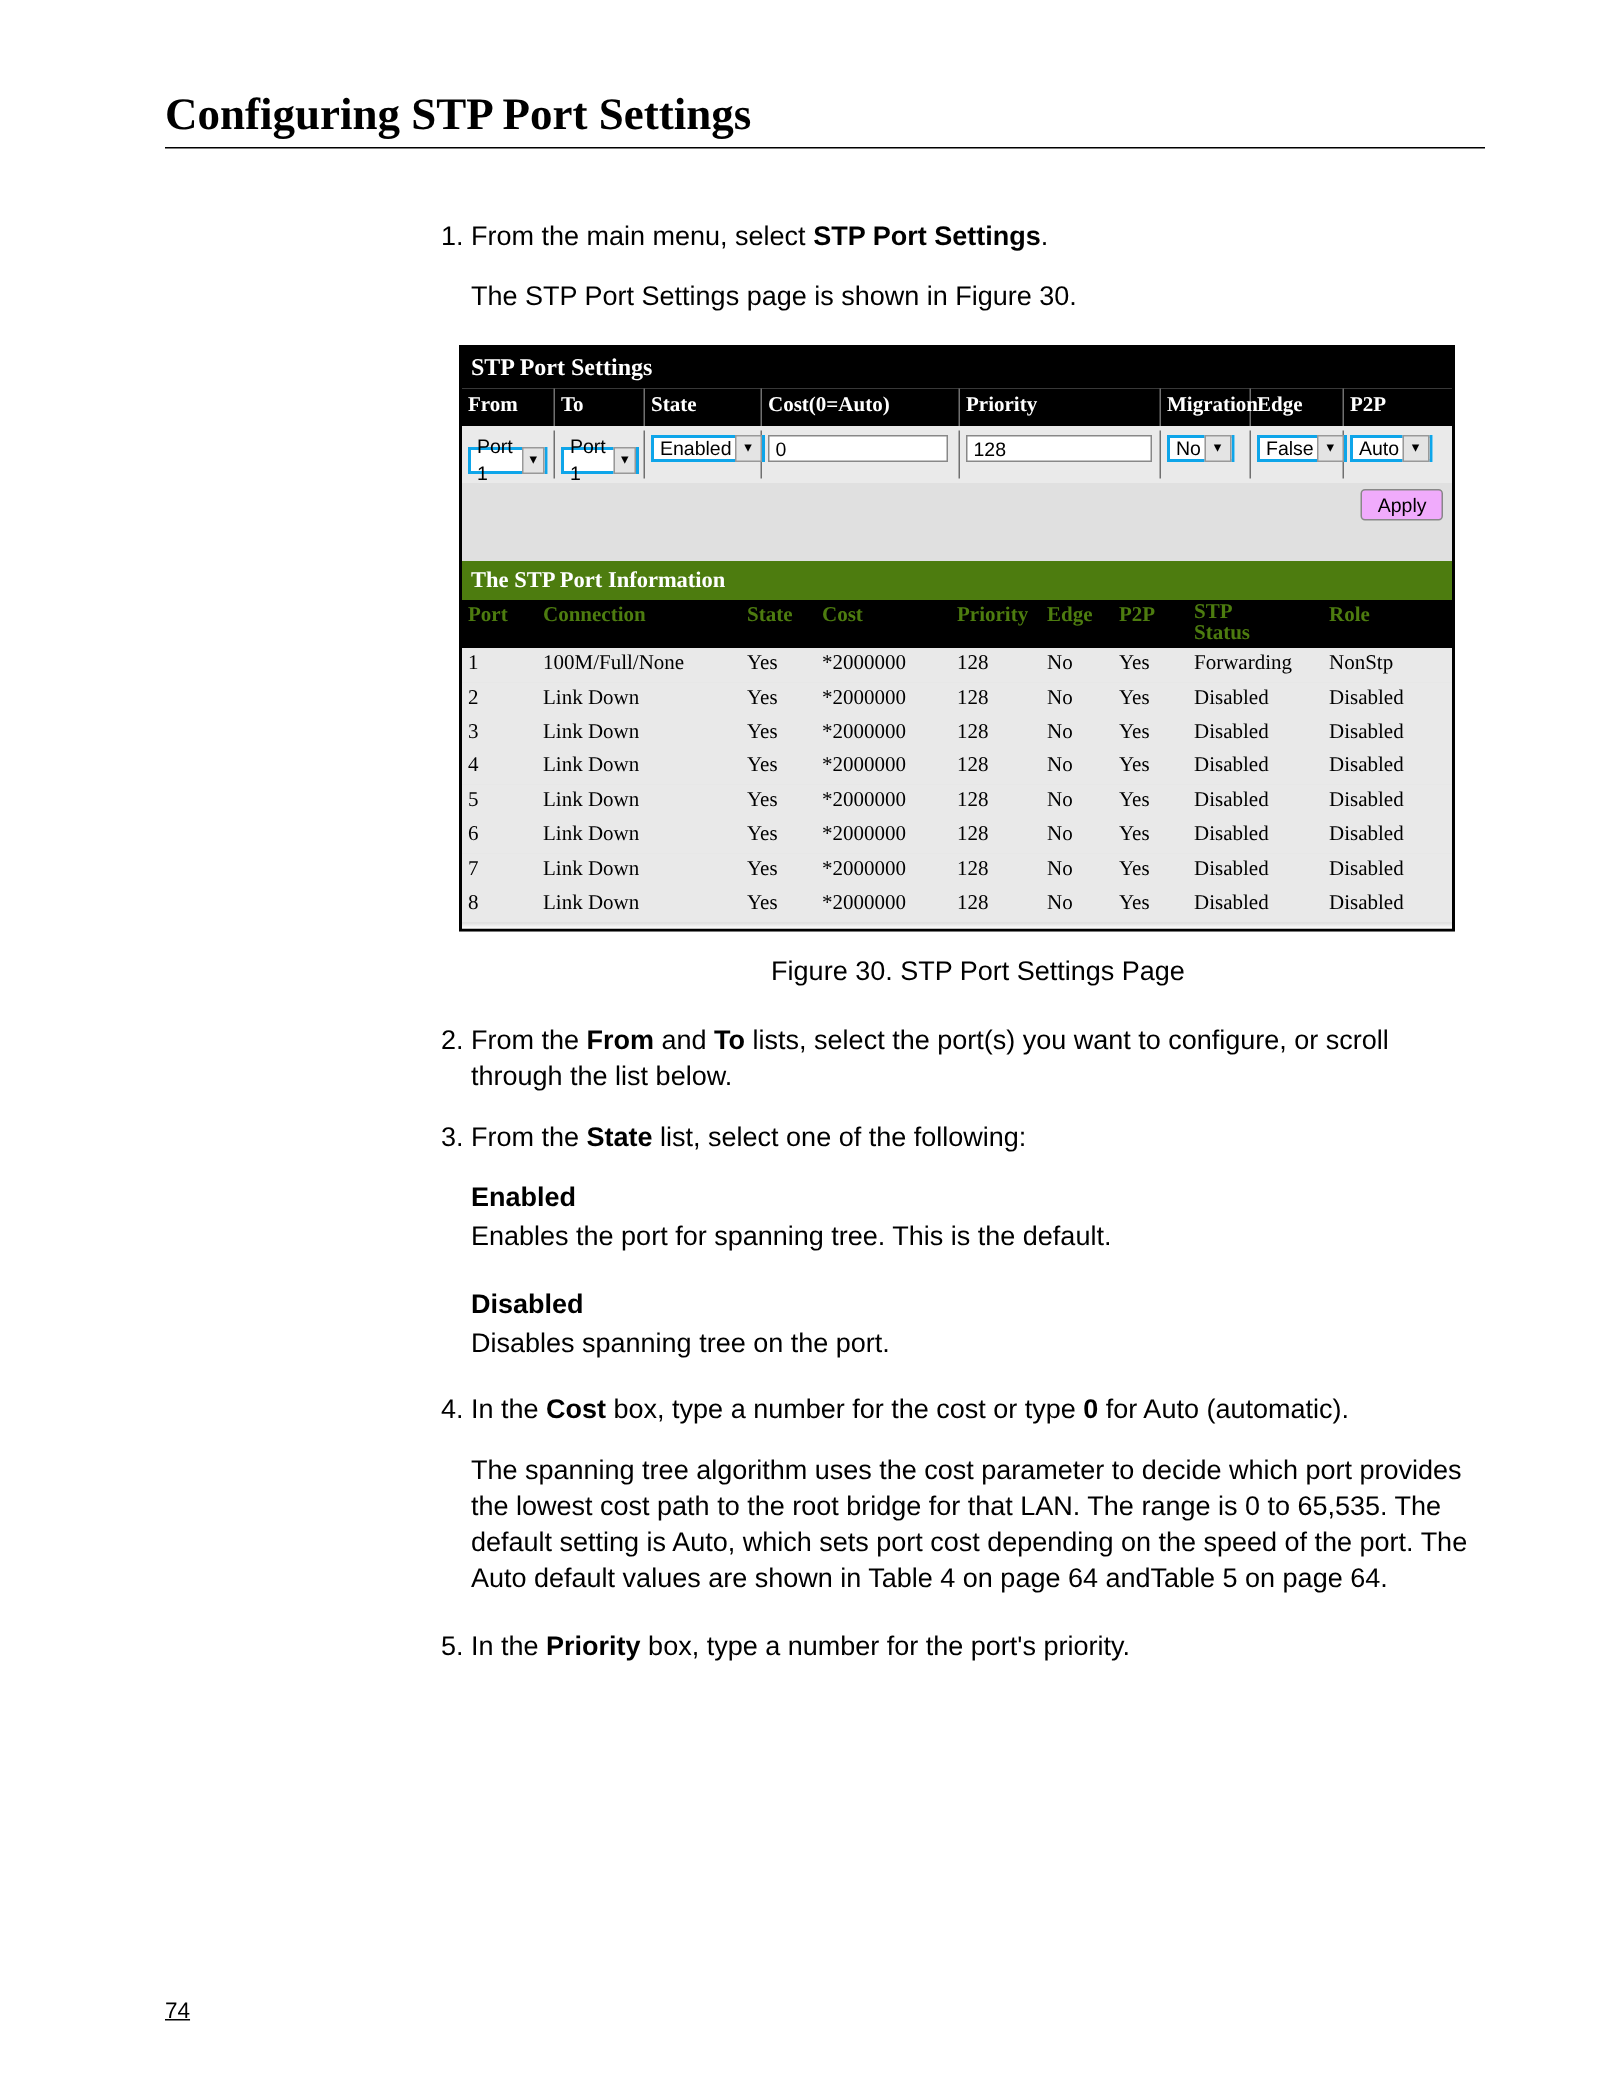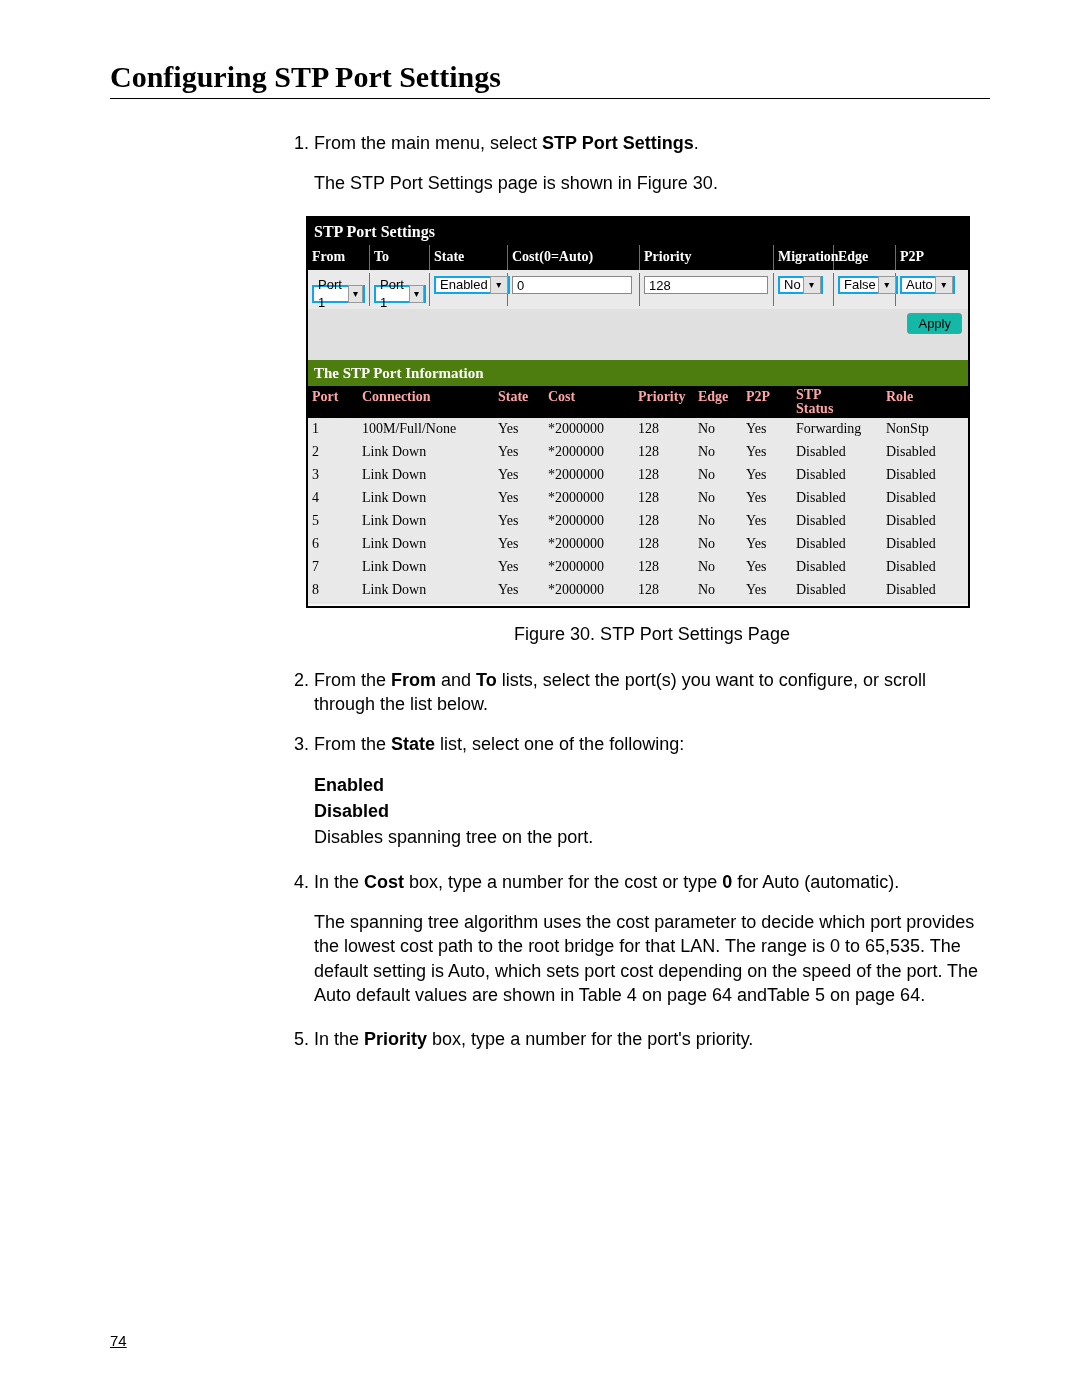--- a/index.html
+++ b/index.html
@@ -19,21 +19,21 @@
   .chapter-line {
     font-size: 15px;
     margin-bottom: 50px;
   }
   .section-title {
     font-family: "Times New Roman", Times, serif;
     font-size: 30px;
     font-weight: bold;
     border-bottom: 1px solid #000;
     padding-bottom: 4px;
-    margin-bottom: 32px;
+    margin-bottom: 46px;
   }
   .body-col {
     margin-left: 180px;
     font-size: 18px;
     line-height: 1.35;
   }
   .body-col p {
     margin: 0 0 20px 0;
   }
   .body-col ol {
@@ -134,21 +134,21 @@
     box-sizing: border-box;
     font-family: Arial, Helvetica, sans-serif;
   }
   .apply-row {
     background: #e0e0e0;
     text-align: right;
     padding: 4px 6px;
   }
   .apply-btn {
     display: inline-block;
-    background: #14b8a6;
+    background: #f0abfc;
     border: 1px solid #888;
     border-radius: 3px;
     padding: 1px 10px;
     font-size: 13px;
     font-family: Arial, Helvetica, sans-serif;
     cursor: default;
   }
   .mid-gap {
     height: 22px;
     background: #e0e0e0;
@@ -158,21 +158,21 @@
     color: #fff;
     font-weight: bold;
     padding: 3px 6px;
     font-size: 15px;
   }
   .info-header, .info-row {
     display: flex;
   }
   .info-header {
     background: #000;
-    color: #fca5a5;
+    color: #4d7c0f;
     font-weight: bold;
   }
   .info-header > div, .info-row > div {
     padding: 2px 4px;
     box-sizing: border-box;
     font-size: 14px;
   }
   .info-row {
     background: #e9e9e9;
   }
@@ -401,20 +401,21 @@
       </li>
 
       <li>
         <span>From the </span><span class="bold">From</span><span> and </span><span class="bold">To</span><span> lists, select the port(s) you want to configure, or scroll through the list below.</span>
       </li>
 
       <li>
         <span>From the </span><span class="bold">State</span><span> list, select one of the following:</span>
         <div class="indent-block" style="margin-left:0;">
           <div class="subhead">Enabled</div>
+          <p class="subdesc">Enables the port for spanning tree. This is the default.</p>
           <div class="subhead">Disabled</div>
           <p class="subdesc">Disables spanning tree on the port.</p>
         </div>
       </li>
 
       <li>
         <span>In the </span><span class="bold">Cost</span><span> box, type a number for the cost or type </span><span class="bold">0</span><span> for Auto (automatic).</span>
         <p style="margin-top:16px;">The spanning tree algorithm uses the cost parameter to decide which port provides the lowest cost path to the root bridge for that LAN. The range is 0 to 65,535. The default setting is Auto, which sets port cost depending on the speed of the port. The Auto default values are shown in Table 4 on page 64 andTable 5 on page 64.</p>
       </li>
 

